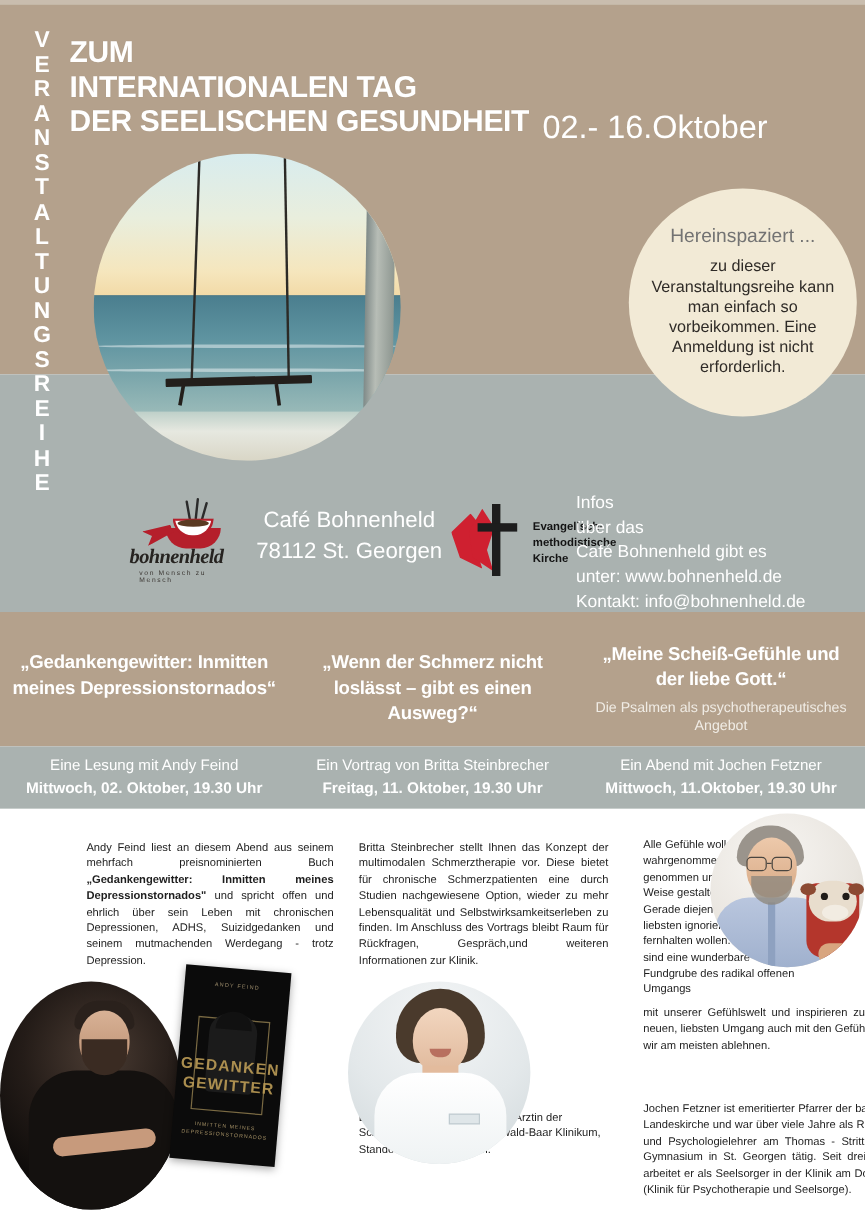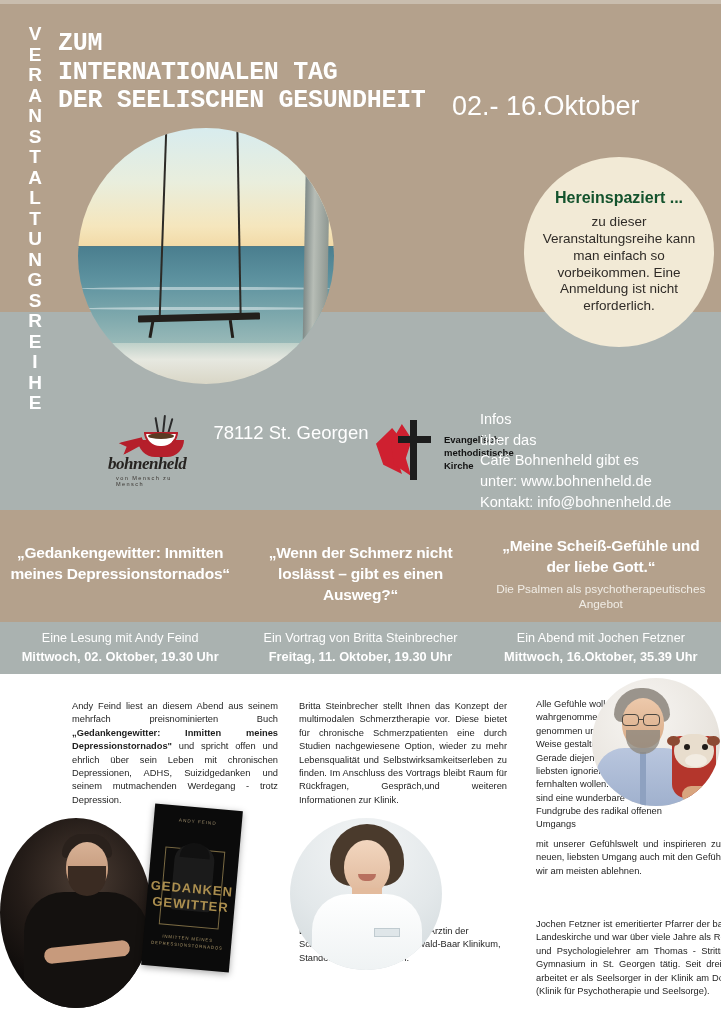--- a/index.html
+++ b/index.html
@@ -59,21 +59,20 @@
   .header-lines {
     position: absolute; left: 58px; top: 30px;
     color: #ffffff;
   }
   .header-lines .hl {
     font-weight: bold;
     letter-spacing: -0.3px;
     line-height: 1.14;
     white-space: nowrap;
     text-shadow: 0 0 1px rgba(0,0,0,0.08);
-    font-family: Liberation Mono, monospace;
   }
   .hl1 { font-size: 25px; }
   .hl2 { font-size: 25px; }
   .hl3 { font-size: 25px; }
   .date-range {
     position: absolute; left: 452px; top: 91px;
     font-size: 27px; color: #ffffff; font-weight: 300;
     letter-spacing: 0px; white-space: nowrap;
   }
 
@@ -123,21 +122,21 @@
   .badge-circle {
     position: absolute; left: 524px; top: 157px;
     width: 190px; height: 190px; border-radius: 50%;
     background: #f2ead6;
     display: flex; flex-direction: column;
     align-items: center; justify-content: center;
     padding: 10px 12px;
     text-align: center;
   }
   .badge-title {
-    font-size: 16px; font-weight: bold; color: #14532d;
+    font-size: 16px; font-weight: normal; color: #737373;
     margin-bottom: 7px; white-space: nowrap;
   }
   .badge-body {
     font-size: 13.5px; color: #2f2b27; line-height: 1.24;
   }
 
   
   .bohnenheld-logo {
     position: absolute; left: 112px; top: 418px; width: 86px; height: 68px;
   }
@@ -472,20 +471,21 @@
     <div class="steam st3"></div>
     <div class="cup-saucer"></div>
     <div class="cup-body"></div>
     <div class="cup-coffee"></div>
     <div class="cup-ribbon"></div>
     <div class="logo-word">bohnenheld</div>
     <div class="logo-tag">von Mensch zu Mensch</div>
   </div>
 
   <div class="address">
+    <div>Café Bohnenheld</div>
     <div>78112 St. Georgen</div>
   </div>
 
   <div class="emk-logo">
     <div class="emk-flame-a"></div>
     <div class="emk-flame-b"></div>
     <div class="emk-cross-v"></div>
     <div class="emk-cross-h"></div>
     <div class="emk-text">
       <div>Evangelisch-</div>
@@ -521,21 +521,21 @@
     <div class="date-col">
       <div class="d-speaker">Eine Lesung mit Andy Feind</div>
       <div class="d-when">Mittwoch, 02. Oktober, 19.30 Uhr</div>
     </div>
     <div class="date-col">
       <div class="d-speaker">Ein Vortrag von Britta Steinbrecher</div>
       <div class="d-when">Freitag, 11. Oktober, 19.30 Uhr</div>
     </div>
     <div class="date-col">
       <div class="d-speaker">Ein Abend mit Jochen Fetzner</div>
-      <div class="d-when">Mittwoch, 16.Oktober, 35.39 Uhr</div>
+      <div class="d-when">Mittwoch, 11.Oktober, 19.30 Uhr</div>
     </div>
   </div>
 
   <div class="body-col bc1">
     <p><span>Andy Feind liest an diesem Abend aus seinem mehrfach preisnominierten Buch </span><b>„Gedankengewitter: Inmitten meines Depressionstornados"</b><span> und spricht offen und ehrlich über sein Leben mit chronischen Depressionen, ADHS, Suizidgedanken und seinem mutmachenden Werdegang - trotz Depression.</span></p>
   </div>
 
   <div class="body-col bc2">
     <p>Britta Steinbrecher stellt Ihnen das Konzept der multimodalen Schmerztherapie vor. Diese bietet für chronische Schmerzpatienten eine durch Studien nachgewiesene  Option, wieder  zu mehr Lebensqualität und Selbstwirksamkeitserleben  zu finden. Im Anschluss des Vortrags bleibt Raum für Rückfragen, Gespräch,und weiteren Informationen zur Klinik.</p>
   </div>

